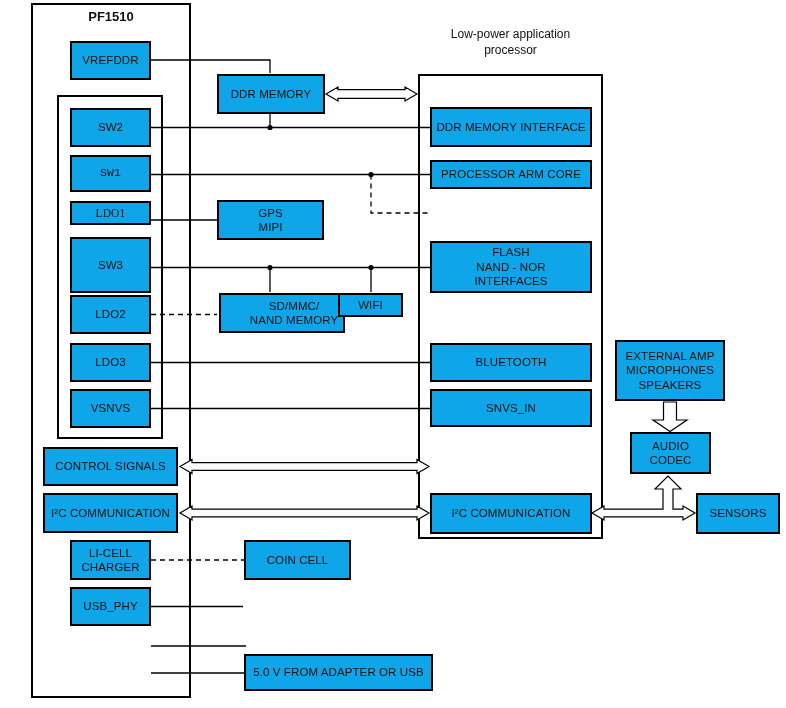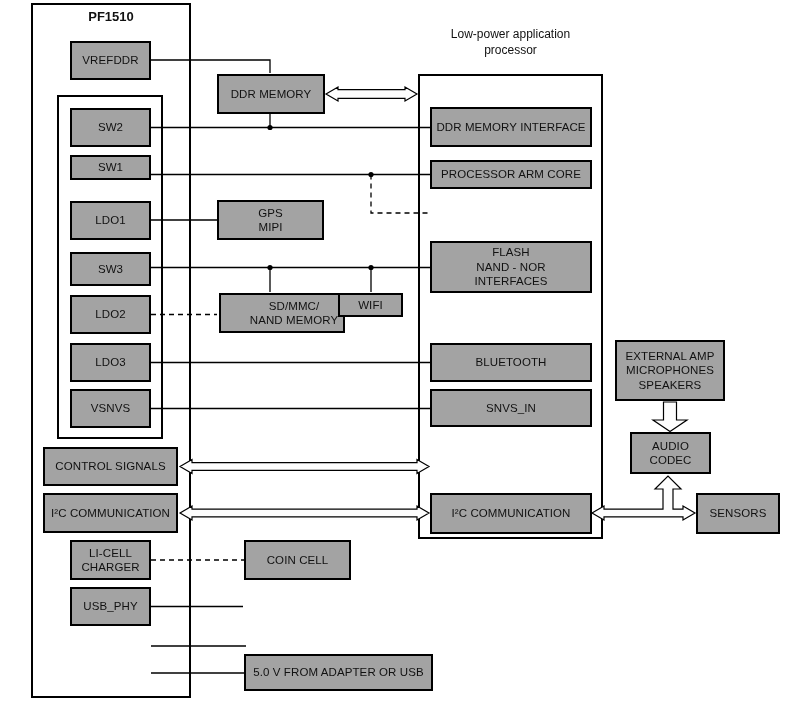--- a/index.html
+++ b/index.html
@@ -4,21 +4,21 @@
 <style>
   html,body{margin:0;padding:0;background:#ffffff;}
   #stage{
     position:relative;width:786px;height:708px;background:#ffffff;
     font-family:"Liberation Sans",sans-serif;color:#111;overflow:hidden;
   }
   .frame{
     position:absolute;border:2px solid #000;background:transparent;box-sizing:border-box;
   }
   .box{
-    position:absolute;border:2px solid #000;background:#a3a3a3;box-sizing:border-box;
+    position:absolute;border:2px solid #000;background:#0ea5e9;box-sizing:border-box;
     display:flex;align-items:center;justify-content:center;text-align:center;
     font-size:11.5px;line-height:1.25;white-space:pre-line;letter-spacing:0.1px;
   }
   .caption{
     position:absolute;display:flex;align-items:center;justify-content:center;
     text-align:center;white-space:pre-line;font-size:12px;line-height:1.3;
   }
   .caption.bold{font-weight:bold;font-size:13px;}
   #connector-layer{position:absolute;left:0;top:0;}
   .ln{stroke:#000;stroke-width:1.3;fill:none;}
@@ -66,23 +66,23 @@
     <path class="harrow" d="M592,513 L604,506 L604,509.1 L663,509.1 L663,489 L655,489 L668,476 L681,489 L673,489 L673,509.1 L683,509.1 L683,506 L695,513 L683,520 L683,516.9 L604,516.9 L604,520 Z"></path>
     <path class="harrow" d="M663.5,402 L676.5,402 L676.5,420 L687,420 L670,431.5 L653,420 L663.5,420 Z"></path>
   </svg>
 
   <div class="caption bold" style="left:31px;top:8px;width:160px;height:18px;">PF1510</div>
   <div class="caption" style="left:418px;top:24px;width:185px;height:38px;">Low-power application
 processor</div>
 
   <div class="box" style="left:70px;top:41px;width:81px;height:39px;">VREFDDR</div>
   <div class="box" style="left:70px;top:108px;width:81px;height:39px;">SW2</div>
-  <div class="box" style="left:70px;top:155px;width:81px;height:25px;">SW1</div>
-  <div class="box" style="left:70px;top:201px;width:81px;height:39px;">LDO1</div>
-  <div class="box" style="left:70px;top:252px;width:81px;height:34px;">SW3</div>
+  <div class="box" style="left:70px;top:155px;width:81px;height:37px;font-family:Liberation Mono, monospace;">SW1</div>
+  <div class="box" style="left:70px;top:201px;width:81px;height:24px;font-family:Liberation Serif, serif;">LDO1</div>
+  <div class="box" style="left:70px;top:237px;width:81px;height:56px;">SW3</div>
   <div class="box" style="left:70px;top:295px;width:81px;height:39px;">LDO2</div>
   <div class="box" style="left:70px;top:343px;width:81px;height:39px;">LDO3</div>
   <div class="box" style="left:70px;top:389px;width:81px;height:39px;">VSNVS</div>
   <div class="box" style="left:43px;top:447px;width:135px;height:39px;">CONTROL SIGNALS</div>
   <div class="box" style="left:43px;top:493px;width:135px;height:40px;">I²C COMMUNICATION</div>
   <div class="box" style="left:70px;top:540px;width:81px;height:40px;">LI-CELL
 CHARGER</div>
   <div class="box" style="left:70px;top:587px;width:81px;height:39px;">USB_PHY</div>
 
   <div class="box" style="left:217px;top:74px;width:108px;height:40px;">DDR MEMORY</div>

